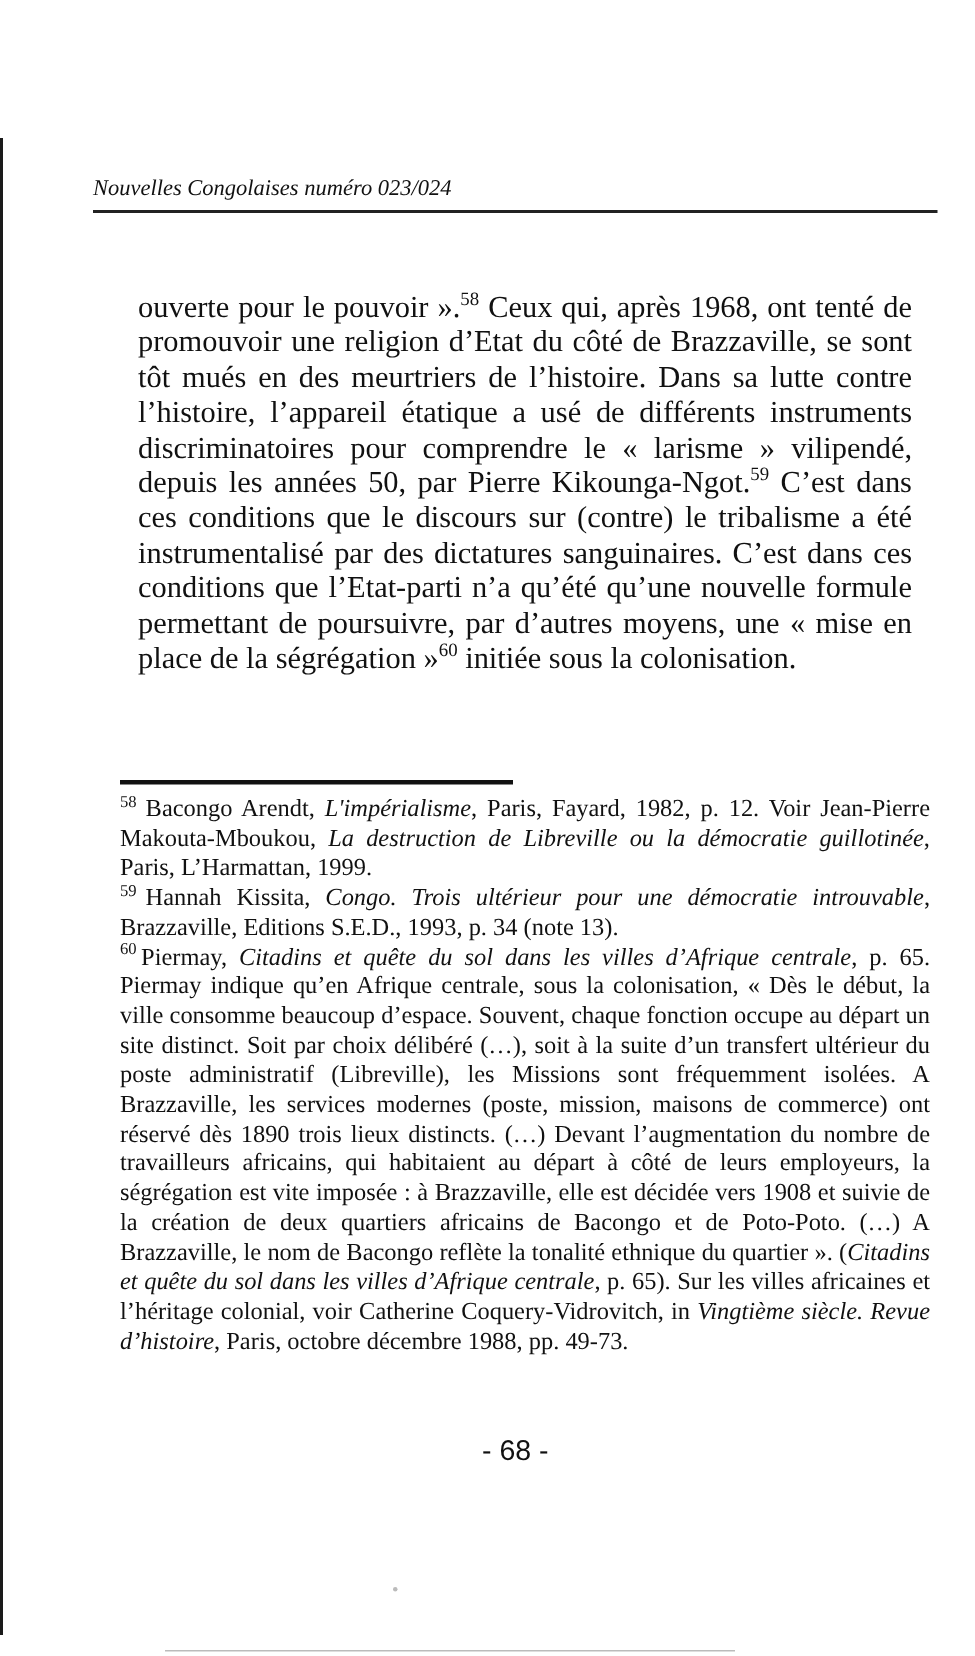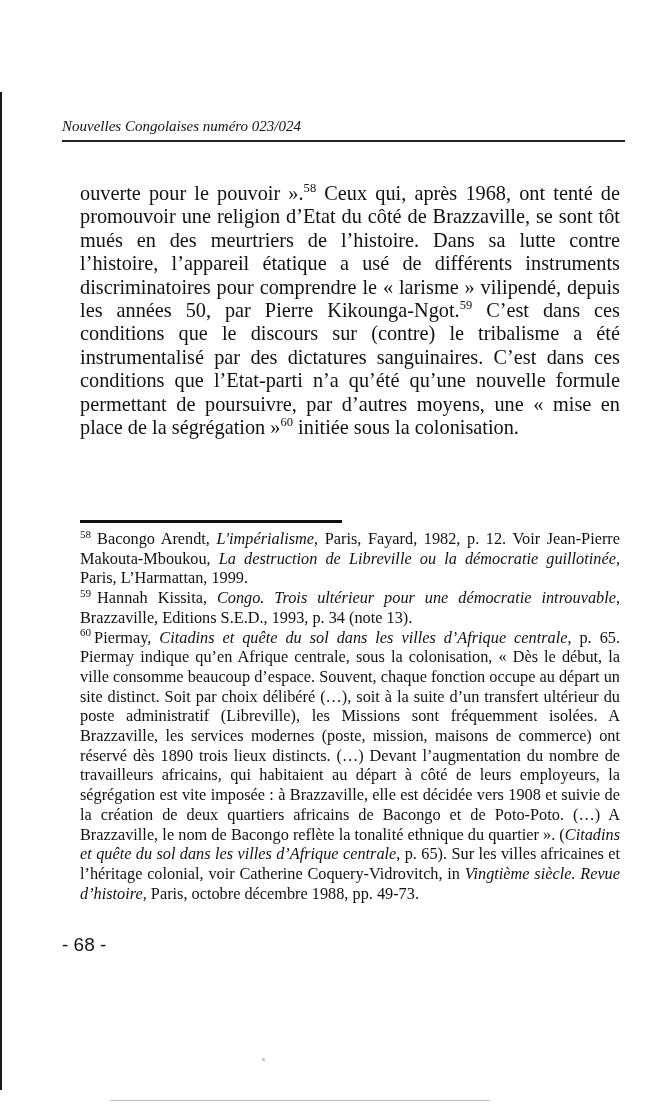--- a/index.html
+++ b/index.html
@@ -44,21 +44,21 @@
     position: absolute;
     left: 80px;
     top: 182px;
     width: 540px;
     font-size: 20.3px;
     line-height: 23.4px;
     text-align: justify;
     margin: 0;
   }
   .body-text p {
-    margin: 0;
+    margin: 12px;
   }
   sup {
     font-size: 0.62em;
     line-height: 0;
     vertical-align: 0.62em;
   }
   .fn-rule {
     position: absolute;
     left: 80px;
     top: 520px;
@@ -83,21 +83,22 @@
   .fn-num {
     font-size: 0.68em;
     vertical-align: 0.55em;
     line-height: 0;
     margin-right: 6px;
   }
   .page-number {
     position: absolute;
     left: 62px;
     width: 563px;
-    top: 934px;
+    top: 957px;
+    text-align: center;
     font-family: "Liberation Sans", "DejaVu Sans", sans-serif;
     font-size: 19px;
   }
   .speck {
     position: absolute;
     left: 262px;
     top: 1058px;
     width: 3px;
     height: 3px;
     background: #bbb;

